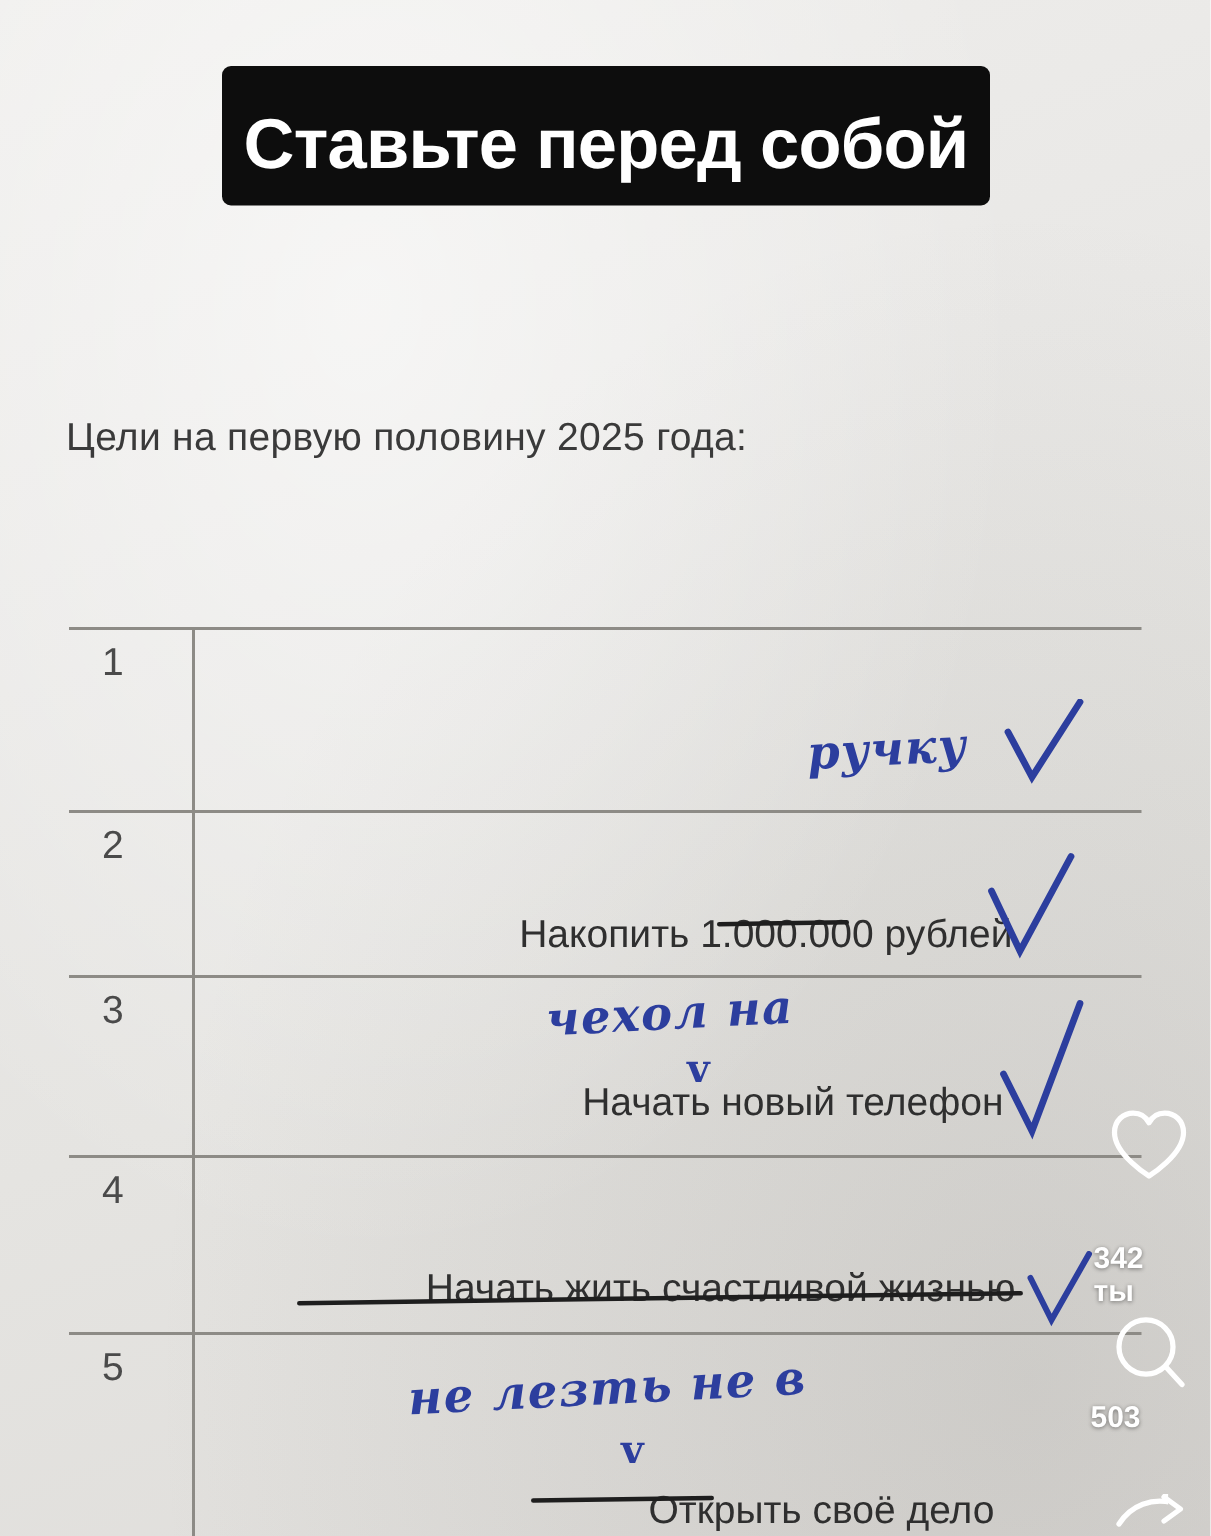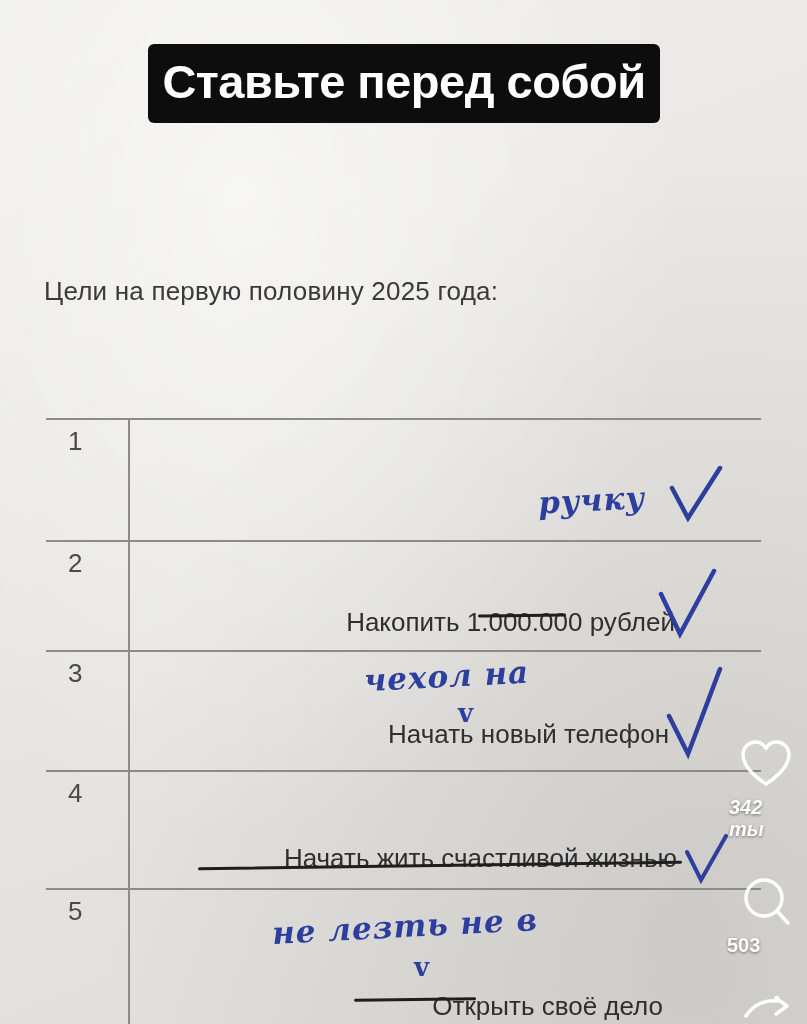--- a/index.html
+++ b/index.html
@@ -33,21 +33,21 @@
 
   
   .caption {
     position: absolute;
     left: 148px;
     top: 44px;
     width: 512px;
     background: #0d0d0d;
     color: #ffffff;
     text-align: center;
-    padding: 10px 14px 14px 14px;
+    padding: 24px 14px 14px 14px;
     border-radius: 6px;
     font-size: 47px;
     line-height: 1.18;
     font-weight: 700;
     letter-spacing: -0.5px;
     z-index: 6;
   }
   .caption .line { display: block; white-space: nowrap; }
 
   
@@ -140,21 +140,21 @@
   .rail-count {
     font-size: 20px;
     font-weight: 700;
     color: #ffffff;
     text-shadow: 0 1px 3px rgba(0,0,0,0.45);
     line-height: 1.1;
   }
   .icon-white svg { display: block; }
 
   .like-wrap { position: absolute; right: 14px; top: 738px; }
-  .like-count { position: absolute; right: 14px; top: 796px; width: 64px; font-style: italic; }
+  .like-count { position: absolute; right: 14px; top: 828px; width: 64px; }
   .comment-wrap { position: absolute; right: 16px; top: 876px; }
   .comment-count { position: absolute; right: 16px; top: 934px; width: 64px; margin-left: 20px; }
   .share-wrap { position: absolute; right: 18px; top: 996px; }
 </style>
 </head>
 <body>
 
 <div id="screen">
 
   <div class="paper-shade"></div>

